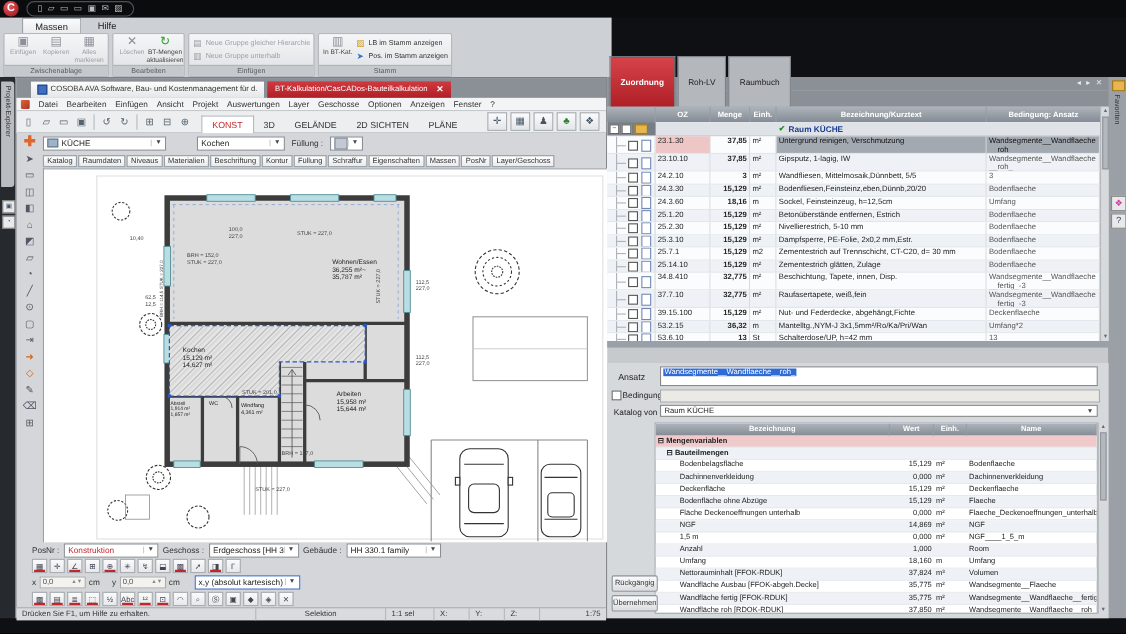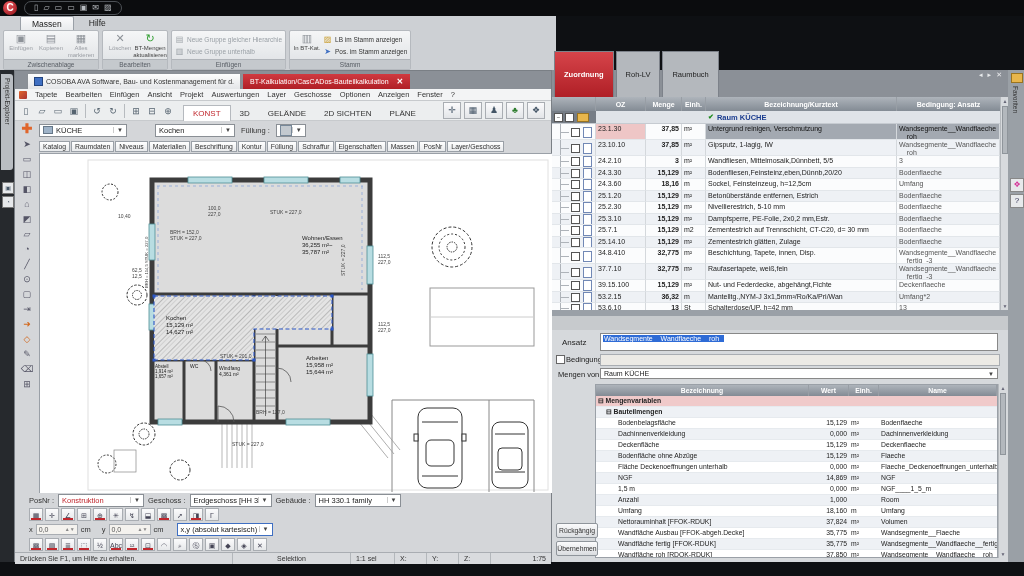--- a/index.html
+++ b/index.html
@@ -288,21 +288,21 @@
         <span>COSOBA AVA Software, Bau- und Kostenmanagement für d.</span>
       </div>
       <div class="dt2">
         <span>BT-Kalkulation/CasCADos-Bauteilkalkulation</span>
         <span class="x">✕</span>
       </div>
     </div>
     <div class="menubar">
       <span class="mlogo"></span>
       <span id="menu-items" style="display:flex;gap:8px;">
-          <span class="menu-item">Tapete</span>
+          <span class="menu-item">Datei</span>
           <span class="menu-item">Bearbeiten</span>
           <span class="menu-item">Einfügen</span>
           <span class="menu-item">Ansicht</span>
           <span class="menu-item">Projekt</span>
           <span class="menu-item">Auswertungen</span>
           <span class="menu-item">Layer</span>
           <span class="menu-item">Geschosse</span>
           <span class="menu-item">Optionen</span>
           <span class="menu-item">Anzeigen</span>
           <span class="menu-item">Fenster</span>
@@ -332,21 +332,21 @@
         </div>
       <div class="c-icons" id="canvas-icons">
           <span class="cibtn">✛</span>
           <span class="cibtn">▦</span>
           <span class="cibtn">♟</span>
           <span class="cibtn" style="color: rgb(47, 125, 47);">♣</span>
           <span class="cibtn">❖</span>
         </div>
     </div>
     <div class="row2">
-      <div class="combo" style="width:88px;">
+      <div class="combo" style="width:112px;">
         <span class="cico"></span>
         <span>KÜCHE</span>
         <span class="arr">▼</span>
       </div>
       <div class="combo" style="width:80px;margin-left:22px;">
         <span>Kochen</span>
         <span class="arr">▼</span>
       </div>
       <span class="lbl">Füllung :</span>
       <div class="combo" style="width:30px;">
@@ -840,21 +840,21 @@
     <div class="splitter"></div>
 
     <div class="marea">
       <span class="mlabel" style="left:10px;top:8px;font-weight:normal;font-size:8px;">Ansatz</span>
       <div class="ansatz-input">
         <span class="selblue">Wandsegmente__Wandflaeche__roh_</span>
       </div>
       <span class="cbx"></span>
       <span class="mlabel" style="left:14px;top:25px;">Bedingung</span>
       <div class="bed-input"></div>
-      <span class="mlabel" style="left:6px;top:40px;">Mengen von</span>
+      <span class="mlabel" style="left:6px;top:40px;">Katalog von</span>
       <div class="mv-select">
         <span>Raum KÜCHE</span>
         <span class="arr">▼</span>
       </div>
       <div class="mtable">
         <div class="mthead">
           <div class="mc-bez">Bezeichnung</div>
           <div class="mc-wert">Wert</div>
           <div class="mc-einh">Einh.</div>
           <div class="mc-name">Name</div>

